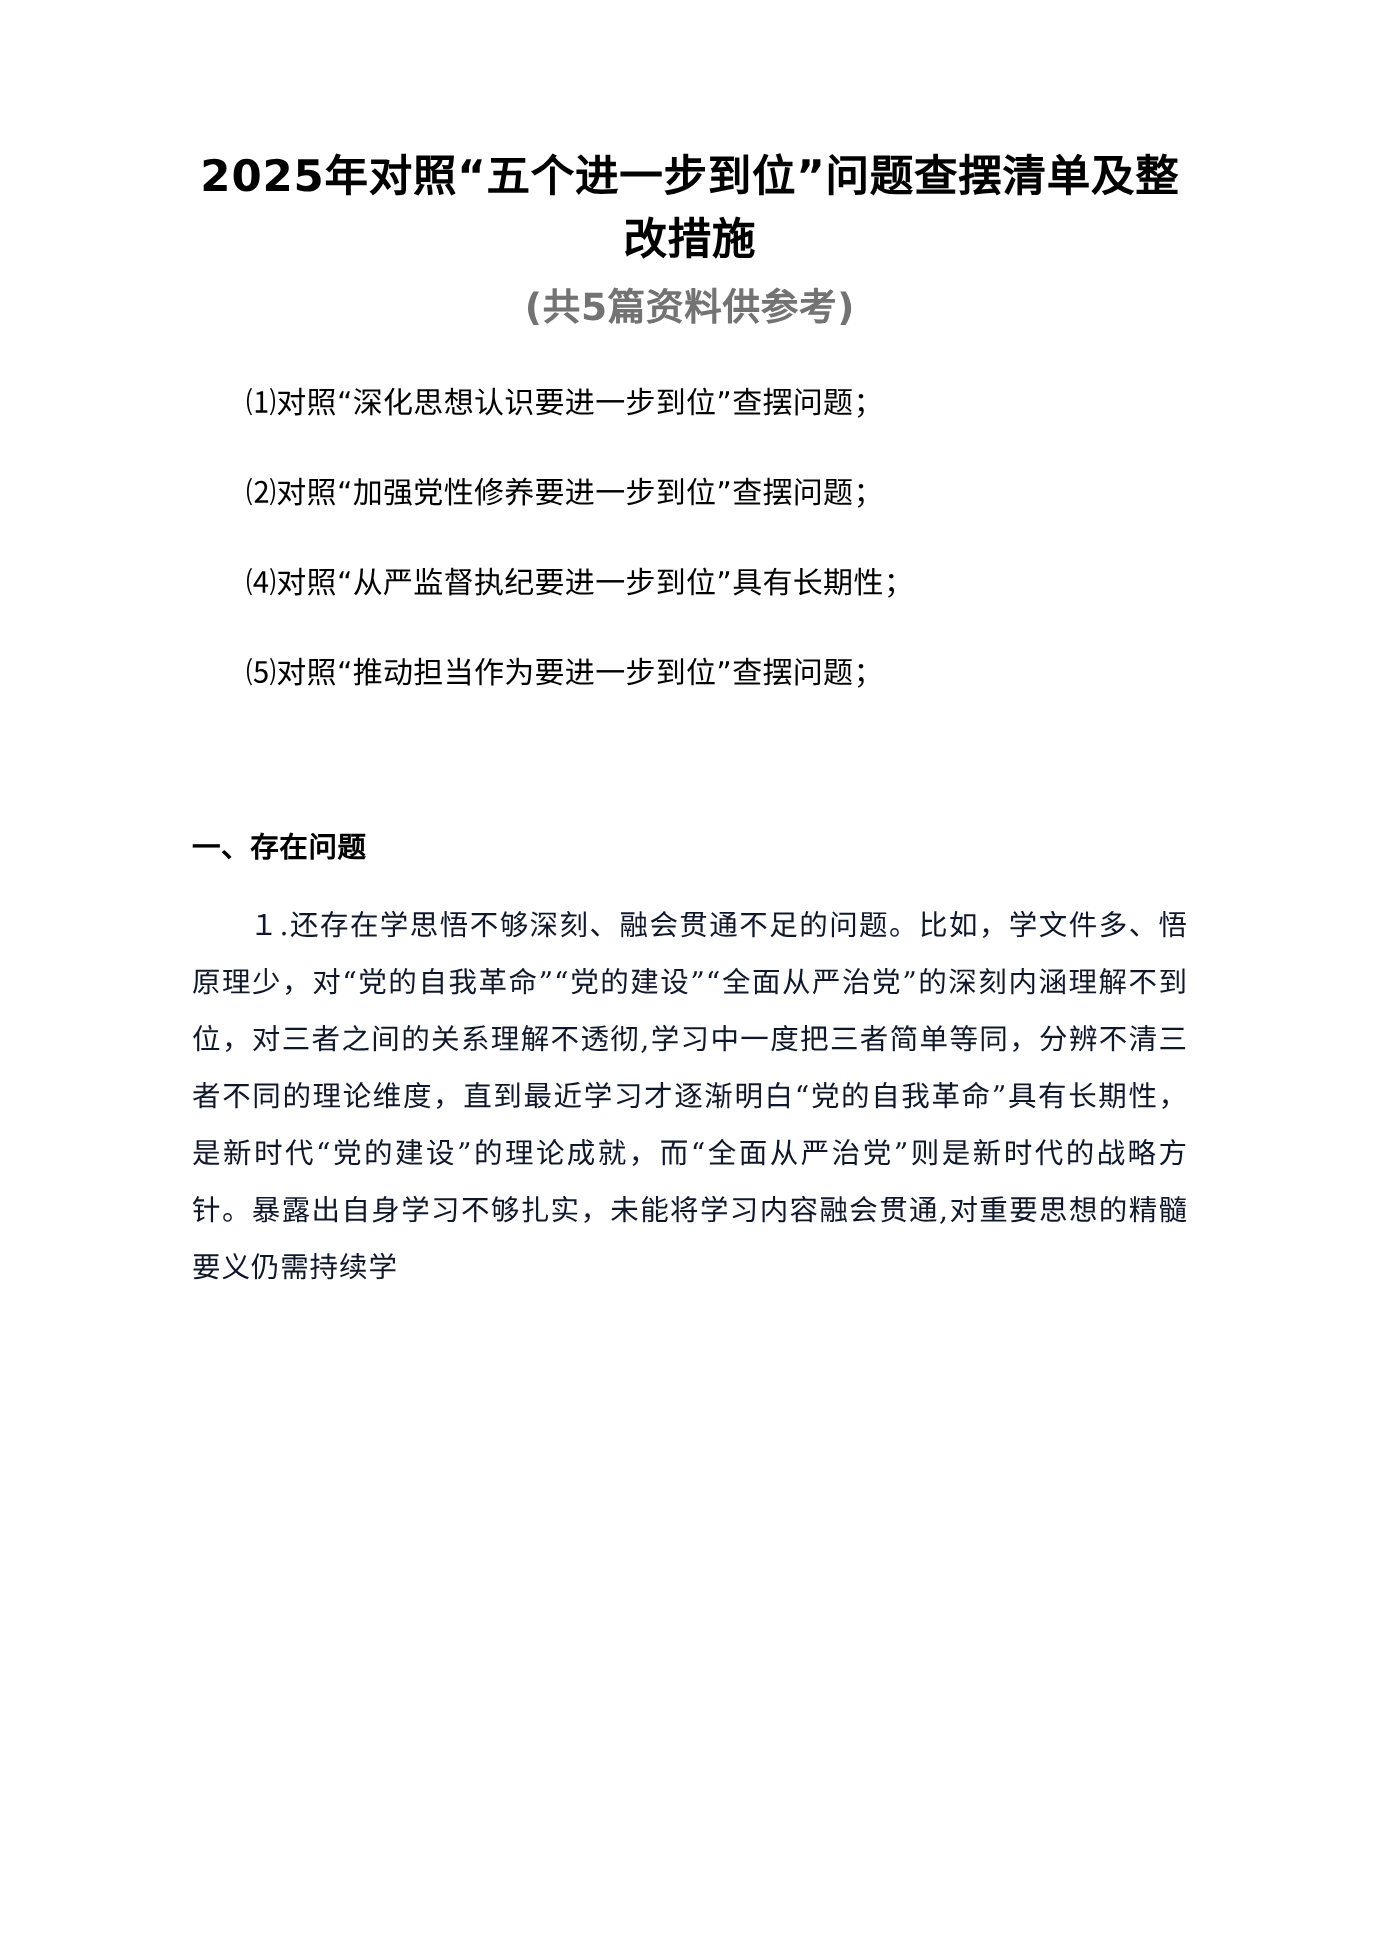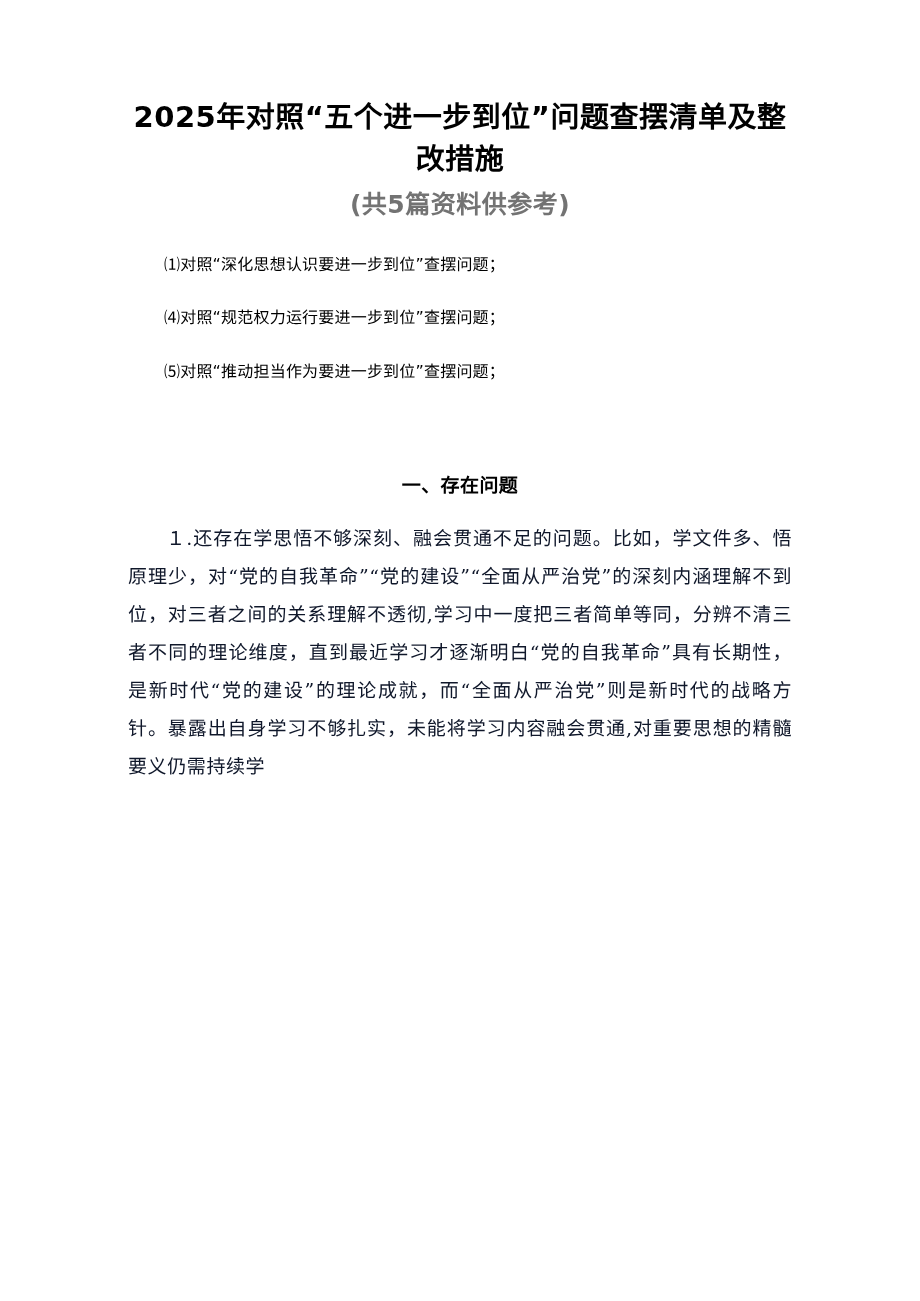--- a/index.html
+++ b/index.html
@@ -48,36 +48,35 @@
     margin: 66px 0 0 0;
     font-family: "DejaVu Sans", "Liberation Sans", sans-serif;
     color: #000;
   }
   .item-list {
     margin: 0;
     padding: 0;
     list-style: none;
   }
   .item-list li {
-    font-size: 16px;
+    font-size: 20px;
     line-height: 1.6;
     margin: 28px 0 0 0;
     padding-left: 36px;
     font-family: "DejaVu Sans", "Liberation Sans", sans-serif;
     color: #000;
     letter-spacing: 0.2px;
   }
   .section-heading {
     font-size: 19px;
     line-height: 1.6;
     margin: 86px 0 0 0;
     font-family: "DejaVu Sans", "Liberation Sans", sans-serif;
     color: #000;
     letter-spacing: 0.4px;
-    text-align: center;
   }
   .sub-heading {
     font-size: 18px;
     line-height: 1.6;
     margin: 34px 0 0 0;
     text-align: center;
     font-family: "DejaVu Sans", "Liberation Sans", sans-serif;
     color: #000;
     letter-spacing: 0.3px;
   }
@@ -101,21 +100,22 @@
 
 <div class="page">
 
   <h1 class="doc-title">2025年对照“五个进一步到位”问题查摆清单及整改措施</h1>
 
   <div class="doc-subtitle">(共5篇资料供参考)</div>
 
 
   <ul class="item-list">
     <li>⑴对照“深化思想认识要进一步到位”查摆问题；</li>
-    <li>⑷对照“规范权力运行要进一步到位”查摆问题；</li>
+    <li>⑵对照“加强党性修养要进一步到位”查摆问题；</li>
+    <li>⑷对照“从严监督执纪要进一步到位”具有长期性；</li>
     <li>⑸对照“推动担当作为要进一步到位”查摆问题；</li>
   </ul>
 
   <h2 class="section-heading">一、存在问题</h2>
 
 
   <p class="body-para"><span class="indent"></span><span>１.还存在学思悟不够深刻、融会贯通不足的问题。比如，学文件多、悟原理少，对“党的自我革命”“党的建设”“全面从严治党”的深刻内涵理解不到位，对三者之间的关系理解不透彻,学习中一度把三者简单等同，分辨不清三者不同的理论维度，直到最近学习才逐渐明白“党的自我革命”具有长期性，是新时代“党的建设”的理论成就，而“全面从严治党”则是新时代的战略方针。暴露出自身学习不够扎实，未能将学习内容融会贯通,对重要思想的精髓要义仍需持续学</span></p>
 
 </div>
 

